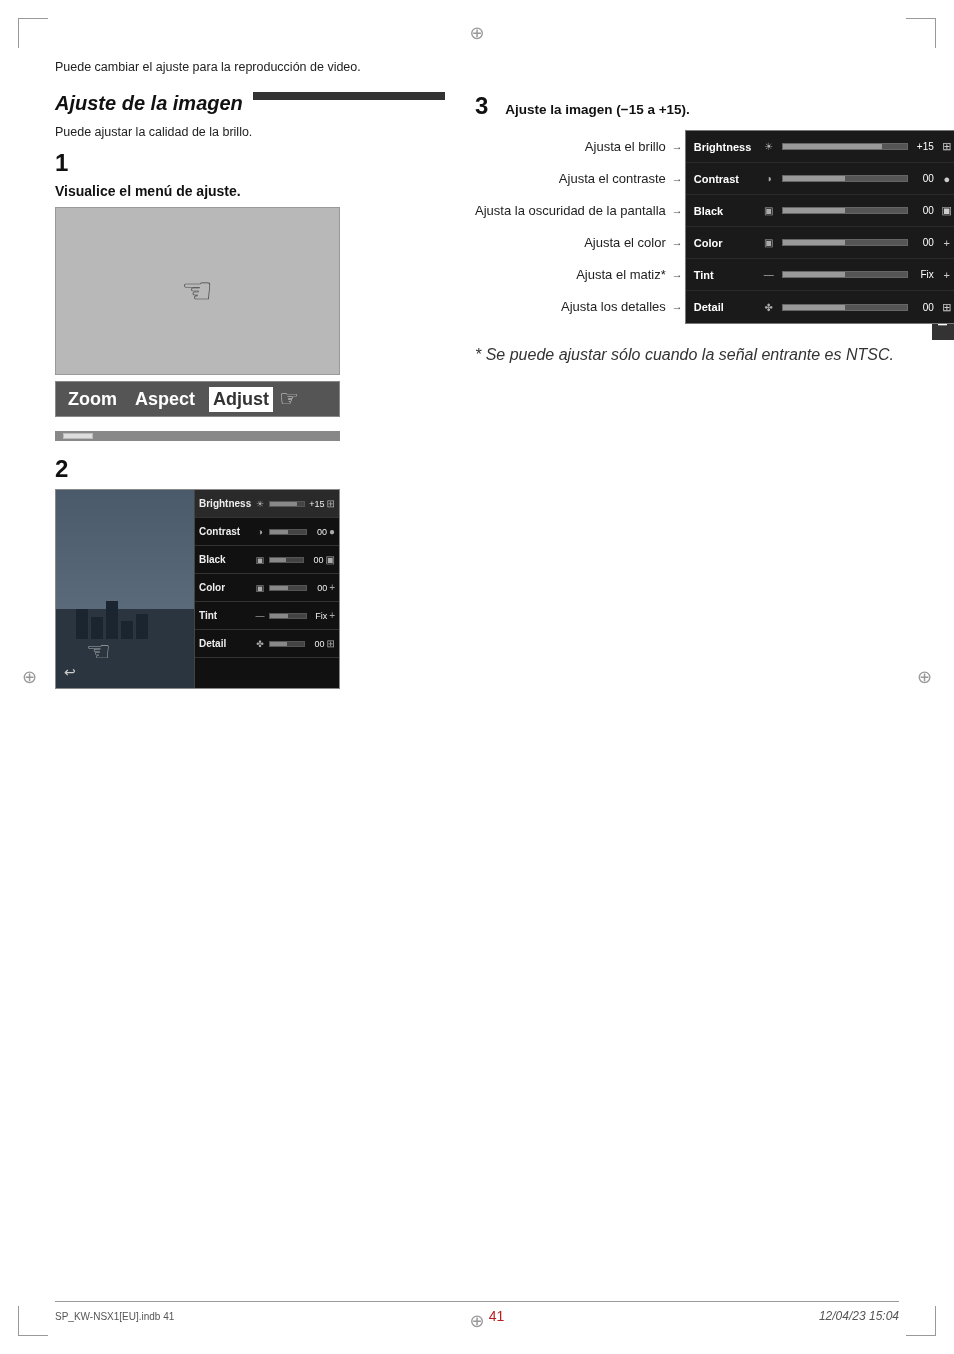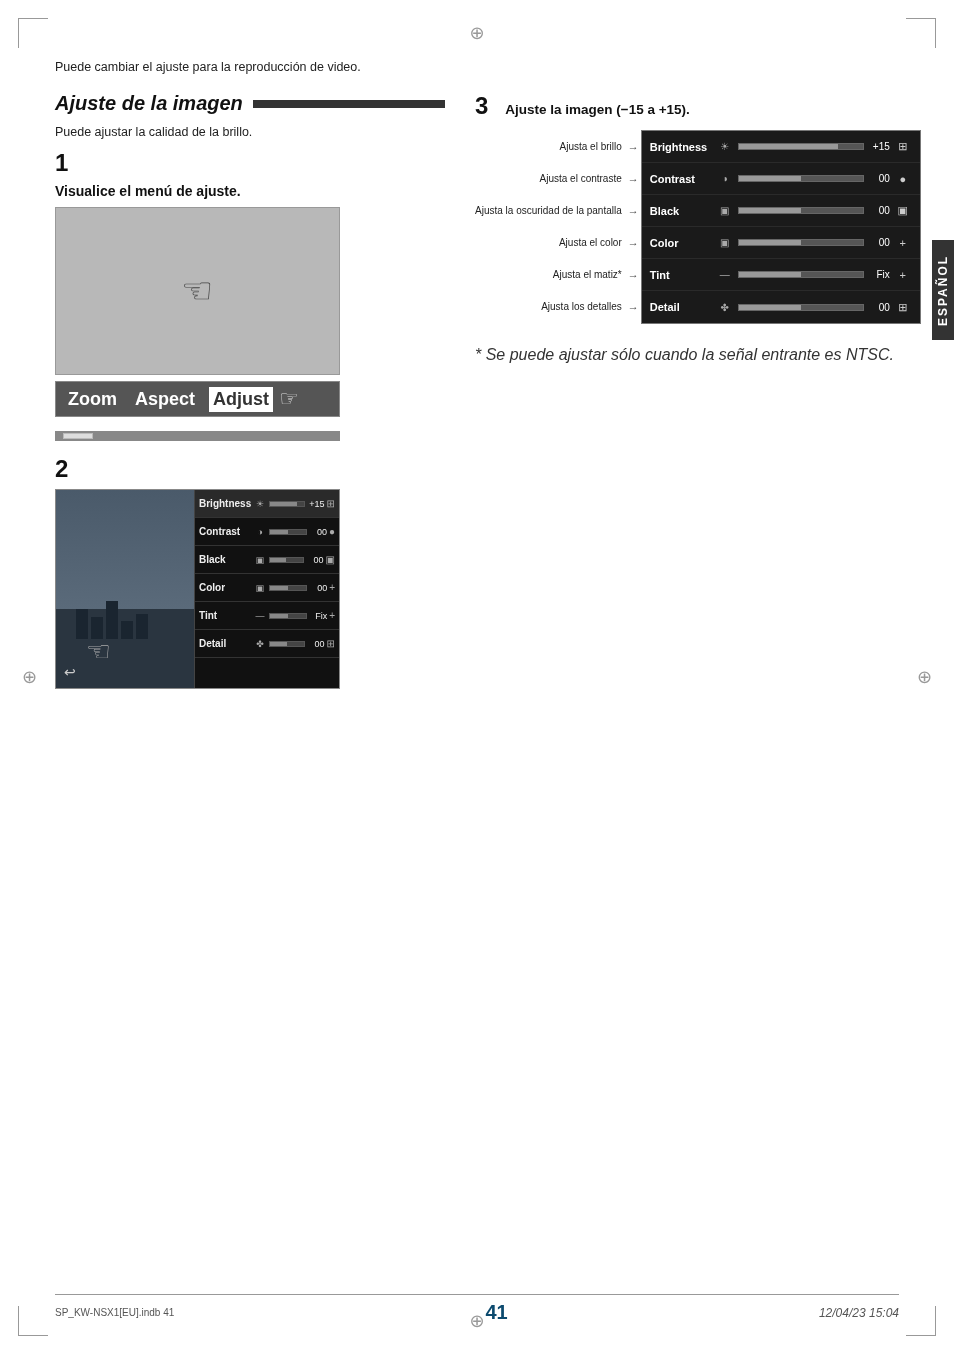--- a/index.html
+++ b/index.html
@@ -91,21 +91,21 @@
     .left-col {
       flex: 0 0 390px;
     }
     .right-col {
       flex: 1;
     }
 
     
     .section-heading {
       display: flex;
-      align-items: center;
+      align-items: flex-start;
       gap: 10px;
       margin-bottom: 10px;
     }
     .section-heading h2 {
       font-size: 20px;
       font-weight: 900;
       font-style: italic;
       color: #111;
     }
     .heading-bar {
@@ -402,21 +402,21 @@
       margin-bottom: 10px;
     }
     .callout-labels {
       display: flex;
       flex-direction: column;
       justify-content: space-around;
       padding-right: 6px;
       height: 192px;
     }
     .callout-label {
-      font-size: 10px;
+      font-size: 13px;
       color: #222;
       text-align: right;
       white-space: nowrap;
     }
     .callout-arrows {
       display: flex;
       flex-direction: column;
       justify-content: space-around;
       height: 192px;
       padding-right: 2px;
@@ -467,23 +467,23 @@
       justify-content: space-between;
       align-items: center;
       border-top: 1px solid #999;
       padding-top: 6px;
     }
     .bottom-left {
       font-size: 10px;
       color: #555;
     }
     .page-number {
-      font-size: 20px;
-      font-weight: 700;
-      color: #0c4a6e;
+      font-size: 14px;
+      font-weight: 400;
+      color: #b91c1c;
     }
     .bottom-right {
       font-size: 12px;
       color: #555;
       font-style: italic;
     }
   </style>
 </head>
 <body>
 

